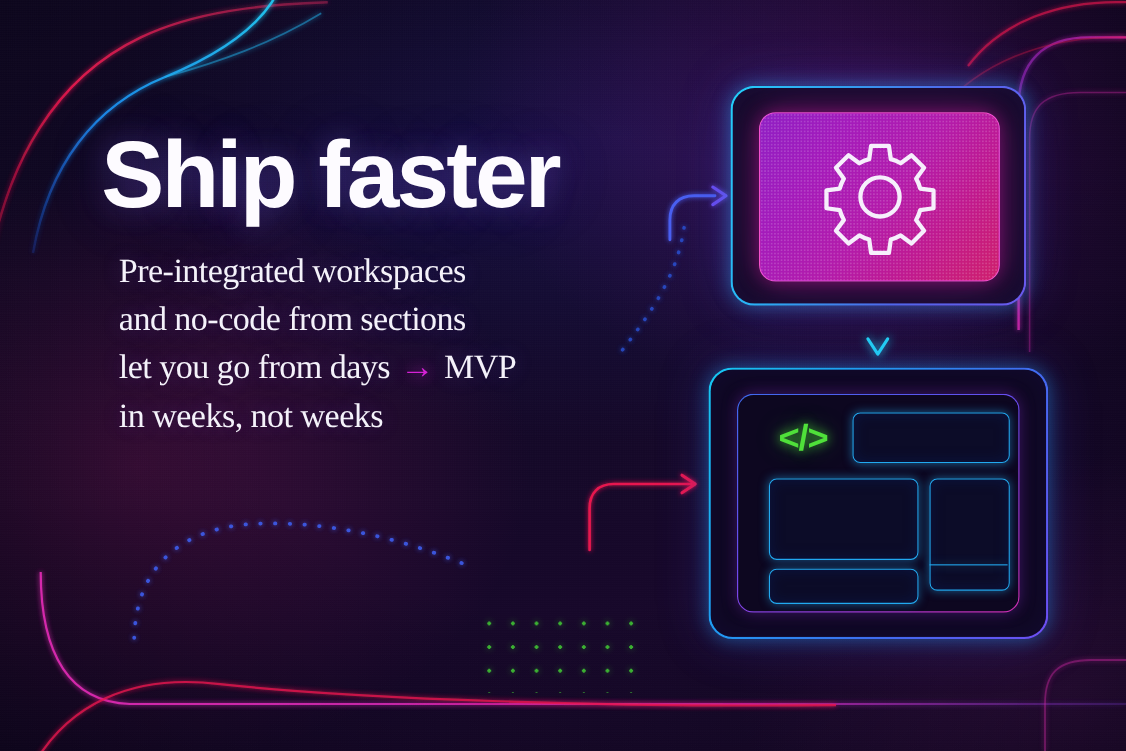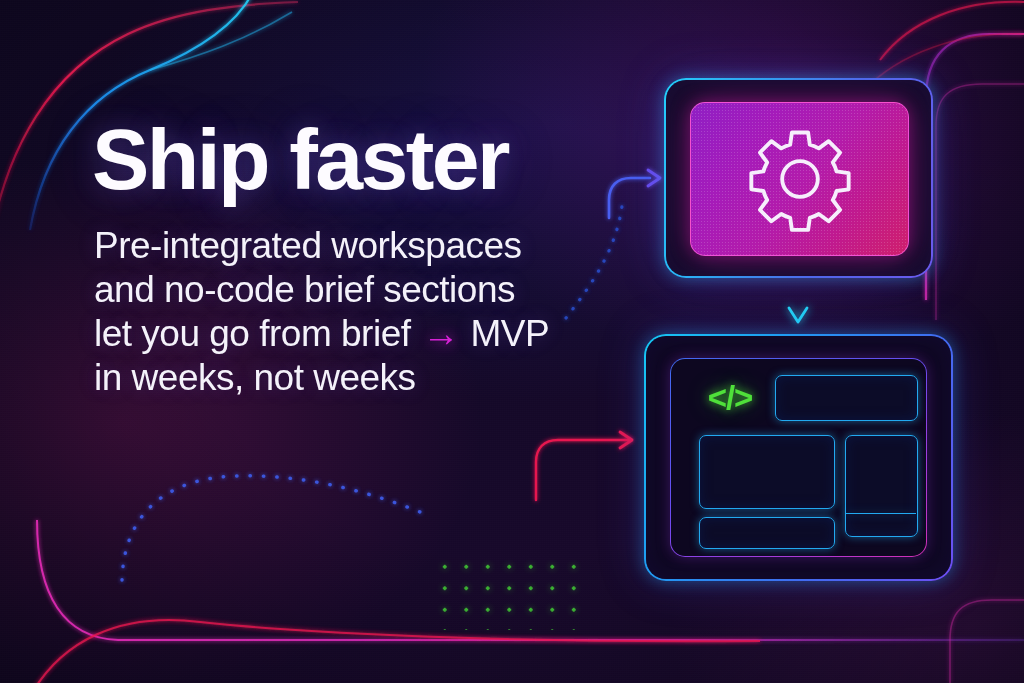--- a/index.html
+++ b/index.html
@@ -52,28 +52,29 @@
   .headline {
     margin: 0;
     font-size: 86px;
     line-height: 1.0;
     font-weight: 700;
     letter-spacing: -2.6px;
     color: #fdfbff;
     text-shadow: 0 0 26px rgba(140,120,255,0.30), 0 0 60px rgba(90,60,200,0.22);
   }
   .subcopy {
-    margin: 22px 0 0 2px;
-    font-size: 37px;
+    margin: 22px 0 0 16px;
+    font-size: 31px;
     line-height: 44px;
     font-weight: 400;
     letter-spacing: -0.5px;
     color: #f4f2fa;
     text-shadow: 0 0 18px rgba(110,90,220,0.28);
     max-width: 470px;
+    font-family: Liberation Serif, serif;
   }
   .arrow-inline {
     color: #d622d6;
     font-weight: 400;
     text-shadow: 0 0 12px rgba(214,34,214,0.85), 0 0 26px rgba(214,34,214,0.45);
     padding: 0 2px;
   }
 
   
   .card {
@@ -271,22 +272,22 @@
     <g>
       <path d="M 536 500 L 536 462 C 536 448 544 440 558 440 L 630 440" fill="none" stroke="#e8194f" stroke-width="2.4" stroke-linecap="round" filter="url(#glowSm)"></path>
       <path d="M 620 432 L 632 440 L 620 448" fill="none" stroke="#e8194f" stroke-width="2.8" stroke-linecap="round" stroke-linejoin="round" filter="url(#glowSm)"></path>
     </g>
   </svg>
 
   <div class="copy">
     <h1 class="headline">Ship faster</h1>
     <p class="subcopy">
       <span>Pre-integrated workspaces</span><br>
-      <span>and no-code brief sections</span><br>
-      <span>let you go from brief</span>
+      <span>and no-code from sections</span><br>
+      <span>let you go from days</span>
       <span class="arrow-inline">→</span>
       <span>MVP</span><br>
       <span>in weeks, not weeks</span>
     </p>
   </div>
 
   <div class="card" id="gear-card">
     <div id="gear-panel">
       <svg width="108" height="108" viewBox="0 0 100 100">
         <g fill="none" stroke="#f6eefc" stroke-width="3.6" stroke-linejoin="round" stroke-linecap="round">

